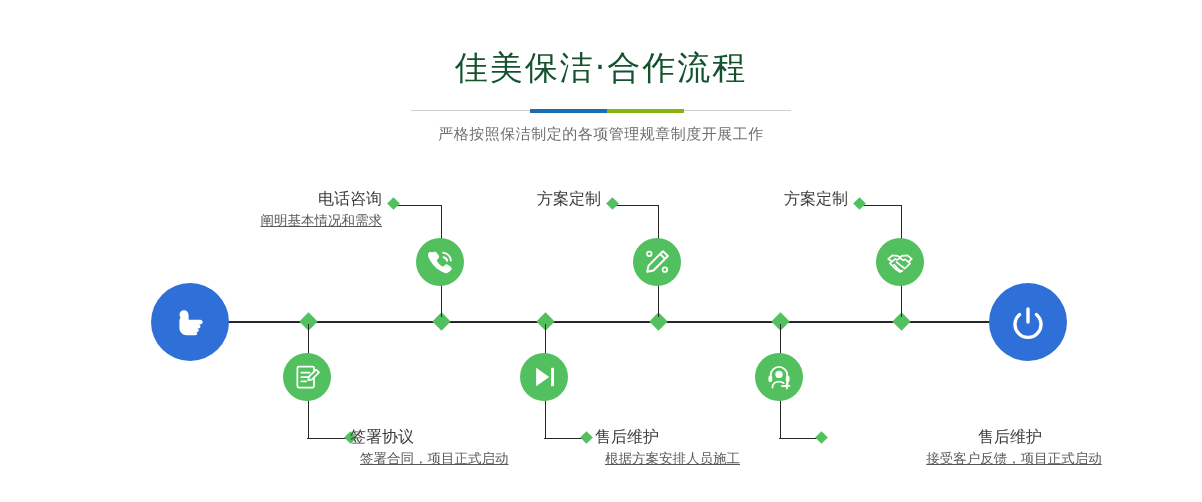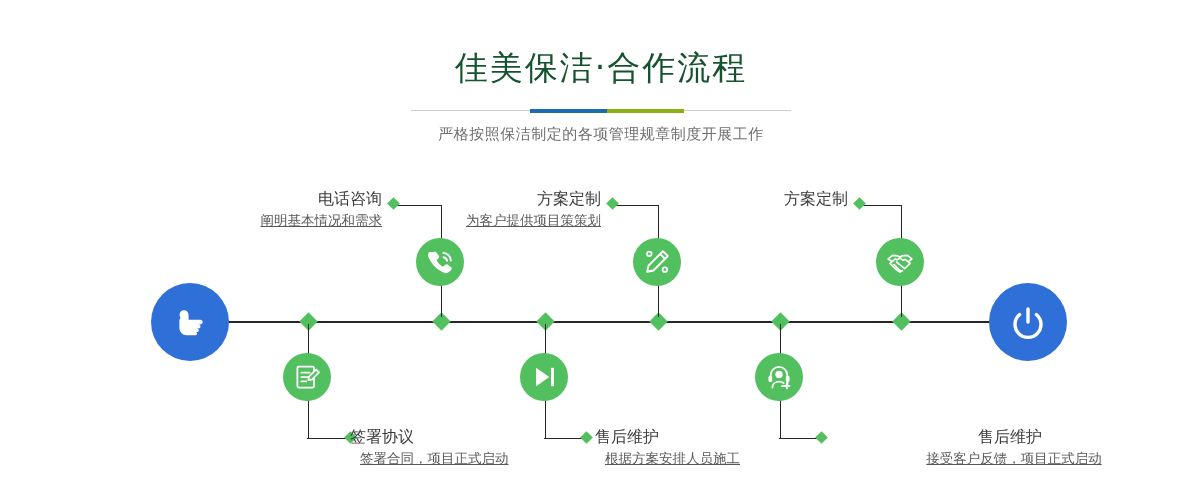--- a/index.html
+++ b/index.html
@@ -217,21 +217,20 @@
     <div class="node" style="left:633px; top:238px;">
       <svg width="28" height="28" viewBox="0 0 32 32">
         <path d="M22.8 3.6l5.6 5.6-16.5 16.5-7.1 1.5 1.5-7.1z" fill="none" stroke="#ffffff" stroke-width="2.2" stroke-linejoin="round"></path>
         <line x1="19.6" y1="6.8" x2="25.2" y2="12.4" stroke="#ffffff" stroke-width="2.2"></line>
         <circle cx="7.2" cy="6.6" r="2.6" fill="none" stroke="#ffffff" stroke-width="2"></circle>
         <circle cx="25.0" cy="24.8" r="2.6" fill="none" stroke="#ffffff" stroke-width="2"></circle>
       </svg>
     </div>
     <div class="label up" style="left:220px; top:188px; width:381px;">
       <div class="title">方案定制</div>
-      <div class="desc">为客户提供项目策策划</div>
     </div>
 
     <div class="diamond" style="left:539px; top:315px;"></div>
     <div class="connector v-line" style="left:544.5px; top:324px; height:114px;"></div>
     <div class="connector h-line" style="left:544px; top:437.5px; width:42px;"></div>
     <div class="diamond" style="left:582px; top:433px; width:9px; height:9px;"></div>
     <div class="node" style="left:520px; top:353px;">
       <svg width="28" height="28" viewBox="0 0 32 32">
         <path d="M7 5.5l15 10.5-15 10.5z" fill="#ffffff"></path>
         <rect x="24" y="5.5" width="3.4" height="21" fill="#ffffff"></rect>

